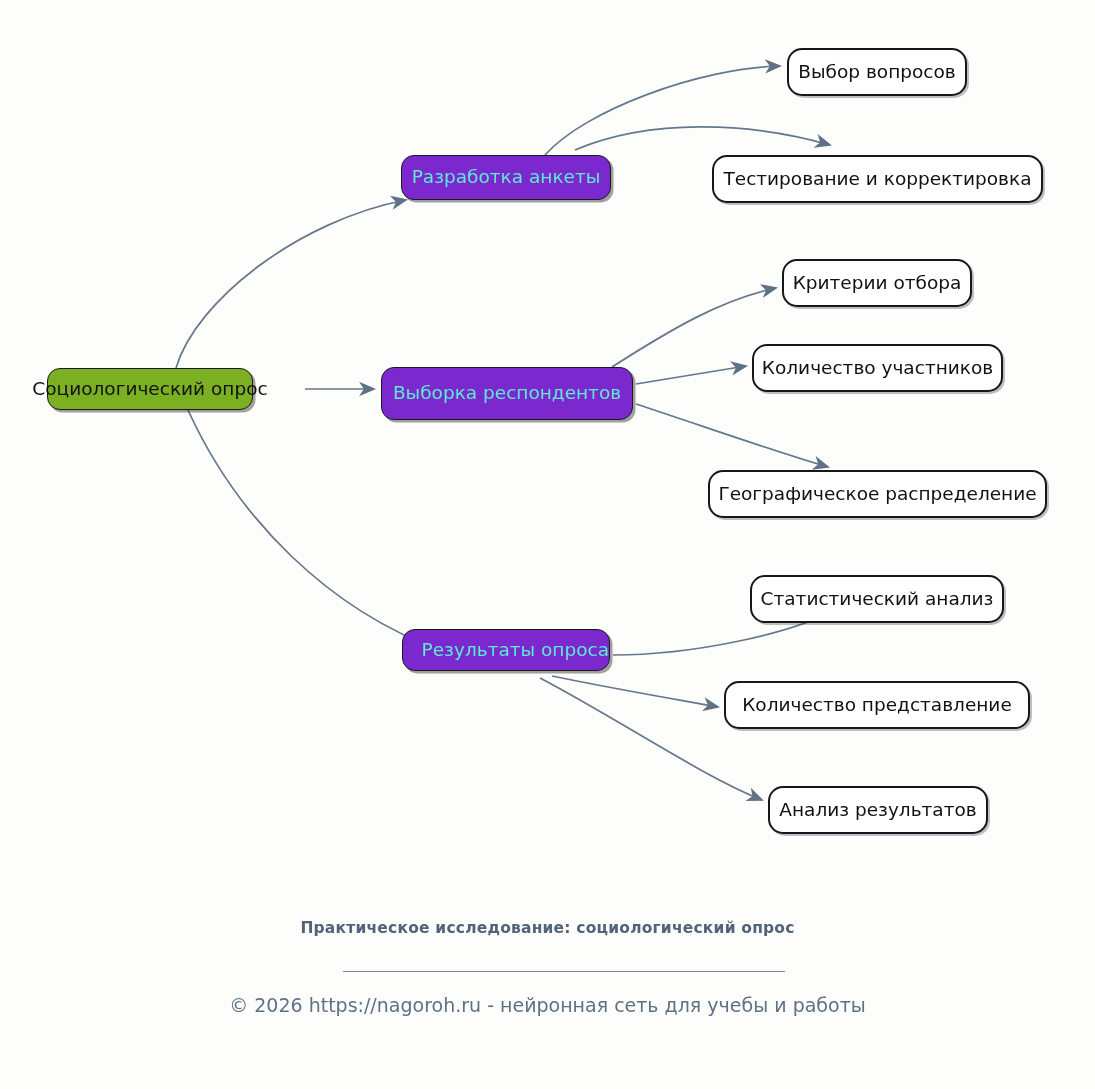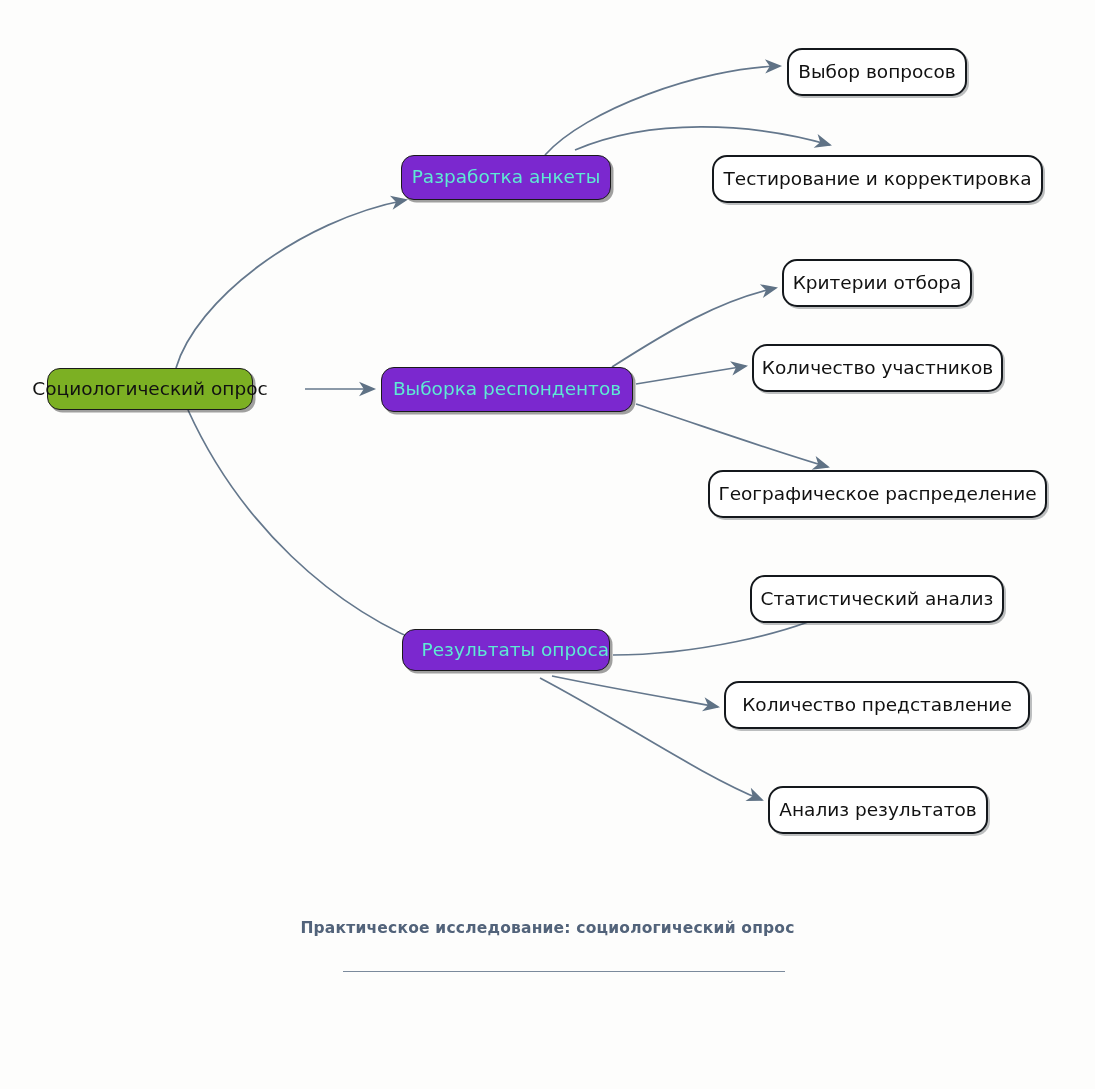--- a/index.html
+++ b/index.html
@@ -113,21 +113,21 @@
       </div>
       <div class="node node-branch" style="left: 401px; top: 155px; width: 210px; height: 45px; background: rgb(123, 40, 207);">
         <span>Разработка анкеты</span>
       </div>
       <div class="node node-leaf" style="left: 787px; top: 48px; width: 180px; height: 48px;">
         <span>Выбор вопросов</span>
       </div>
       <div class="node node-leaf" style="left: 712px; top: 155px; width: 331px; height: 48px;">
         <span>Тестирование и корректировка</span>
       </div>
-      <div class="node node-branch" style="left: 381px; top: 367px; width: 252px; height: 45px; background: rgb(123, 40, 207);">
+      <div class="node node-branch" style="left: 381px; top: 367px; width: 252px; height: 53px; background: rgb(123, 40, 207);">
         <span>Выборка респондентов</span>
       </div>
       <div class="node node-leaf" style="left: 782px; top: 259px; width: 190px; height: 48px;">
         <span>Критерии отбора</span>
       </div>
       <div class="node node-leaf" style="left: 752px; top: 344px; width: 251px; height: 48px;">
         <span>Количество участников</span>
       </div>
       <div class="node node-leaf" style="left: 708px; top: 470px; width: 339px; height: 48px;">
         <span>Географическое распределение</span>
@@ -143,14 +143,15 @@
       </div>
       <div class="node node-leaf" style="left: 768px; top: 786px; width: 220px; height: 48px;">
         <span>Анализ результатов</span>
       </div>
     </div>
 
   <div class="footer-title" style="top: 918px; color: rgb(82, 99, 122); max-width: 1095px; padding-left: 260px; padding-right: 260px; box-sizing: border-box; white-space: normal;">Практическое исследование: социологический опрос</div>
 
   <div class="footer-rule" style="left:343px; top:971px; width:442px;"></div>
 
+  <div class="footer-credit" style="top: 994px; color: rgb(95, 113, 133);">© 2026 https://nagoroh.ru - нейронная сеть для учебы и работы</div>
 
 </div>
 
 </body></html>

